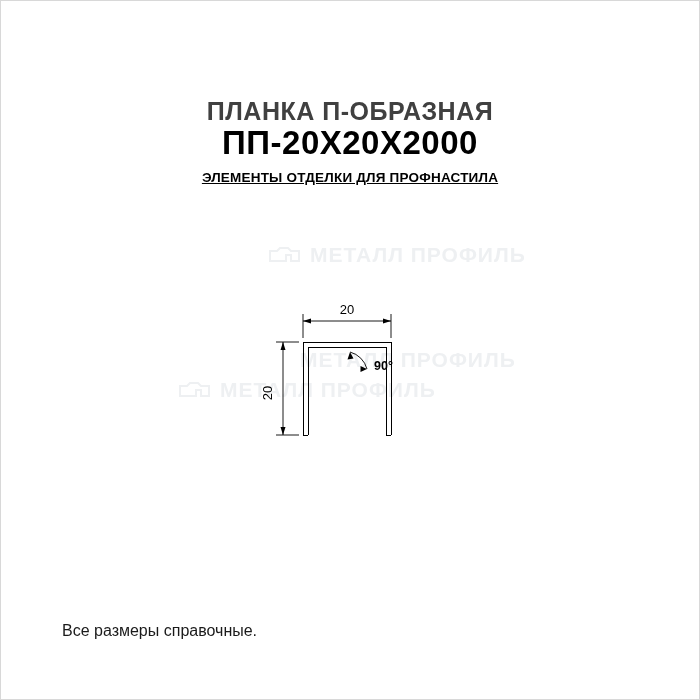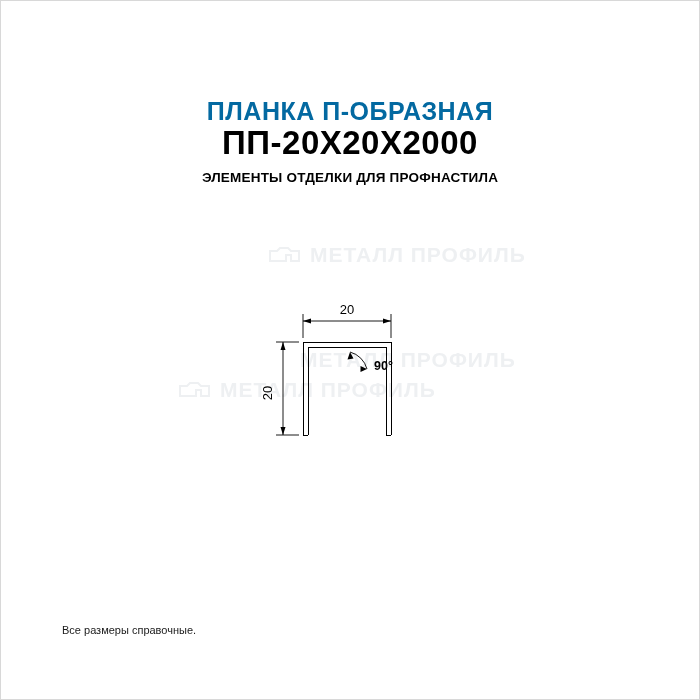--- a/index.html
+++ b/index.html
@@ -32,37 +32,38 @@
     position: absolute;
     top: 96px;
     left: 0;
     width: 700px;
     text-align: center;
   }
   .title-line1 {
     font-size: 25px;
     font-weight: bold;
     letter-spacing: 0.5px;
-    color: #0369a1;
+    color: #404040;
     line-height: 30px;
   }
   .title-line2 {
     font-size: 33px;
     font-weight: bold;
     letter-spacing: 0.5px;
     color: #000000;
     line-height: 30px;
     margin-top: 2px;
   }
   .subtitle {
     font-size: 13.5px;
     font-weight: bold;
     color: #000000;
     margin-top: 12px;
     letter-spacing: 0.2px;
+    text-decoration: underline;
   }
 
   
   .watermark {
     position: absolute;
     color: #eef0f2;
     font-size: 21px;
     font-weight: bold;
     letter-spacing: 1px;
     white-space: nowrap;
@@ -88,21 +89,21 @@
     width: 608px;
     height: 180px;
     text-decoration: underline;
   }
 
   
   .notes {
     position: absolute;
     left: 62px;
     bottom: 60px;
-    font-size: 11px;
+    font-size: 16px;
     color: #1a1a1a;
     line-height: 19px;
   }
   .notes div { white-space: nowrap; }
 </style>
 </head>
 <body>
 
 <div class="page">
 

